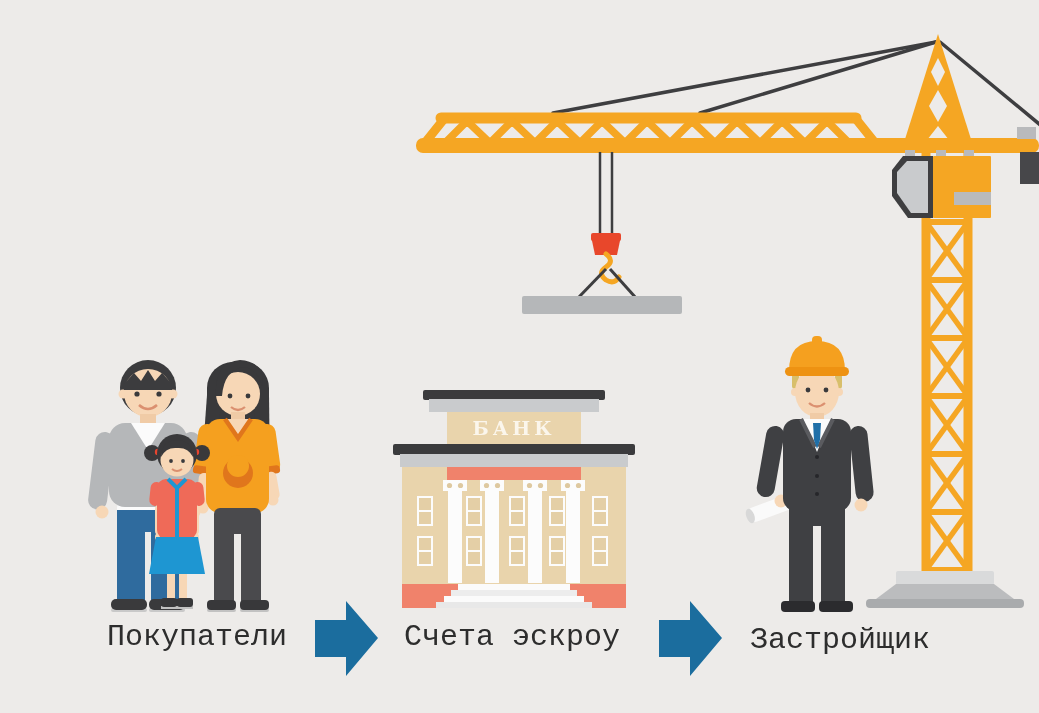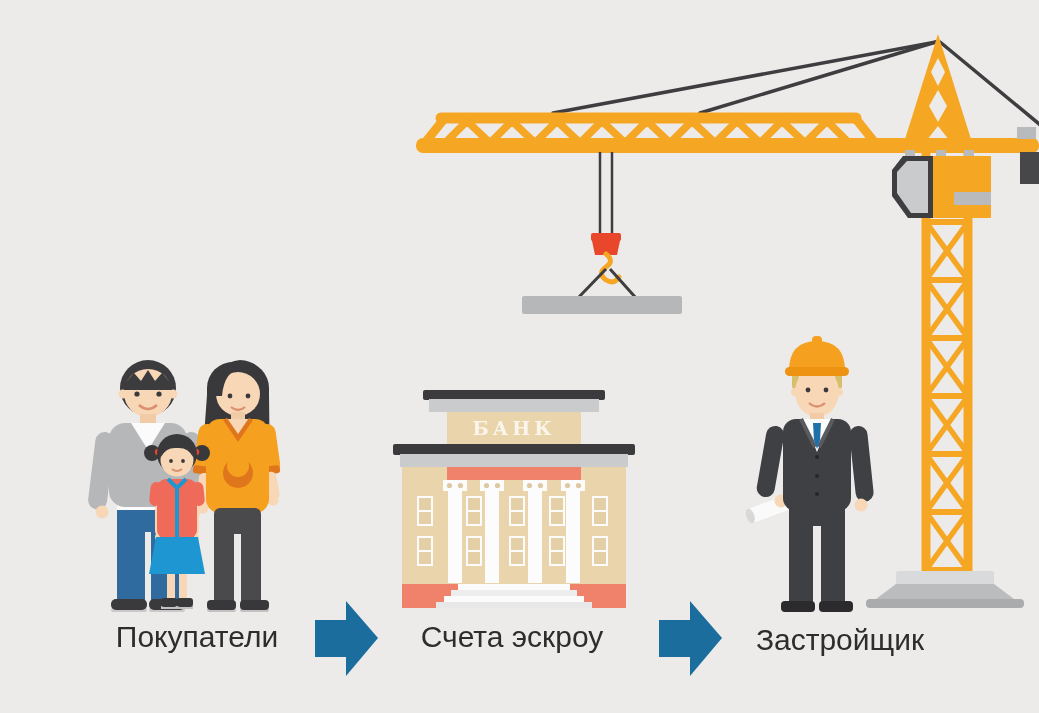--- a/index.html
+++ b/index.html
@@ -7,21 +7,21 @@
   .canvas{
     position:relative;
     width:1039px;height:713px;
     background:#EDEBE9;
     overflow:hidden;
   }
   .scene{position:absolute;left:0;top:0;}
   .step-label{
     position:absolute;
     transform:translateX(-50%);
-    font-family:Liberation Sans, sans-serif;
+    font-family:Liberation Mono, monospace;
     font-size:30px;
     color:#2D2D2D;
     white-space:nowrap;
   }
   .bank-sign{
     position:absolute;
     left:447px;top:417px;width:134px;
     text-align:center;
     font-family:"DejaVu Serif", serif;
     font-weight:bold;

